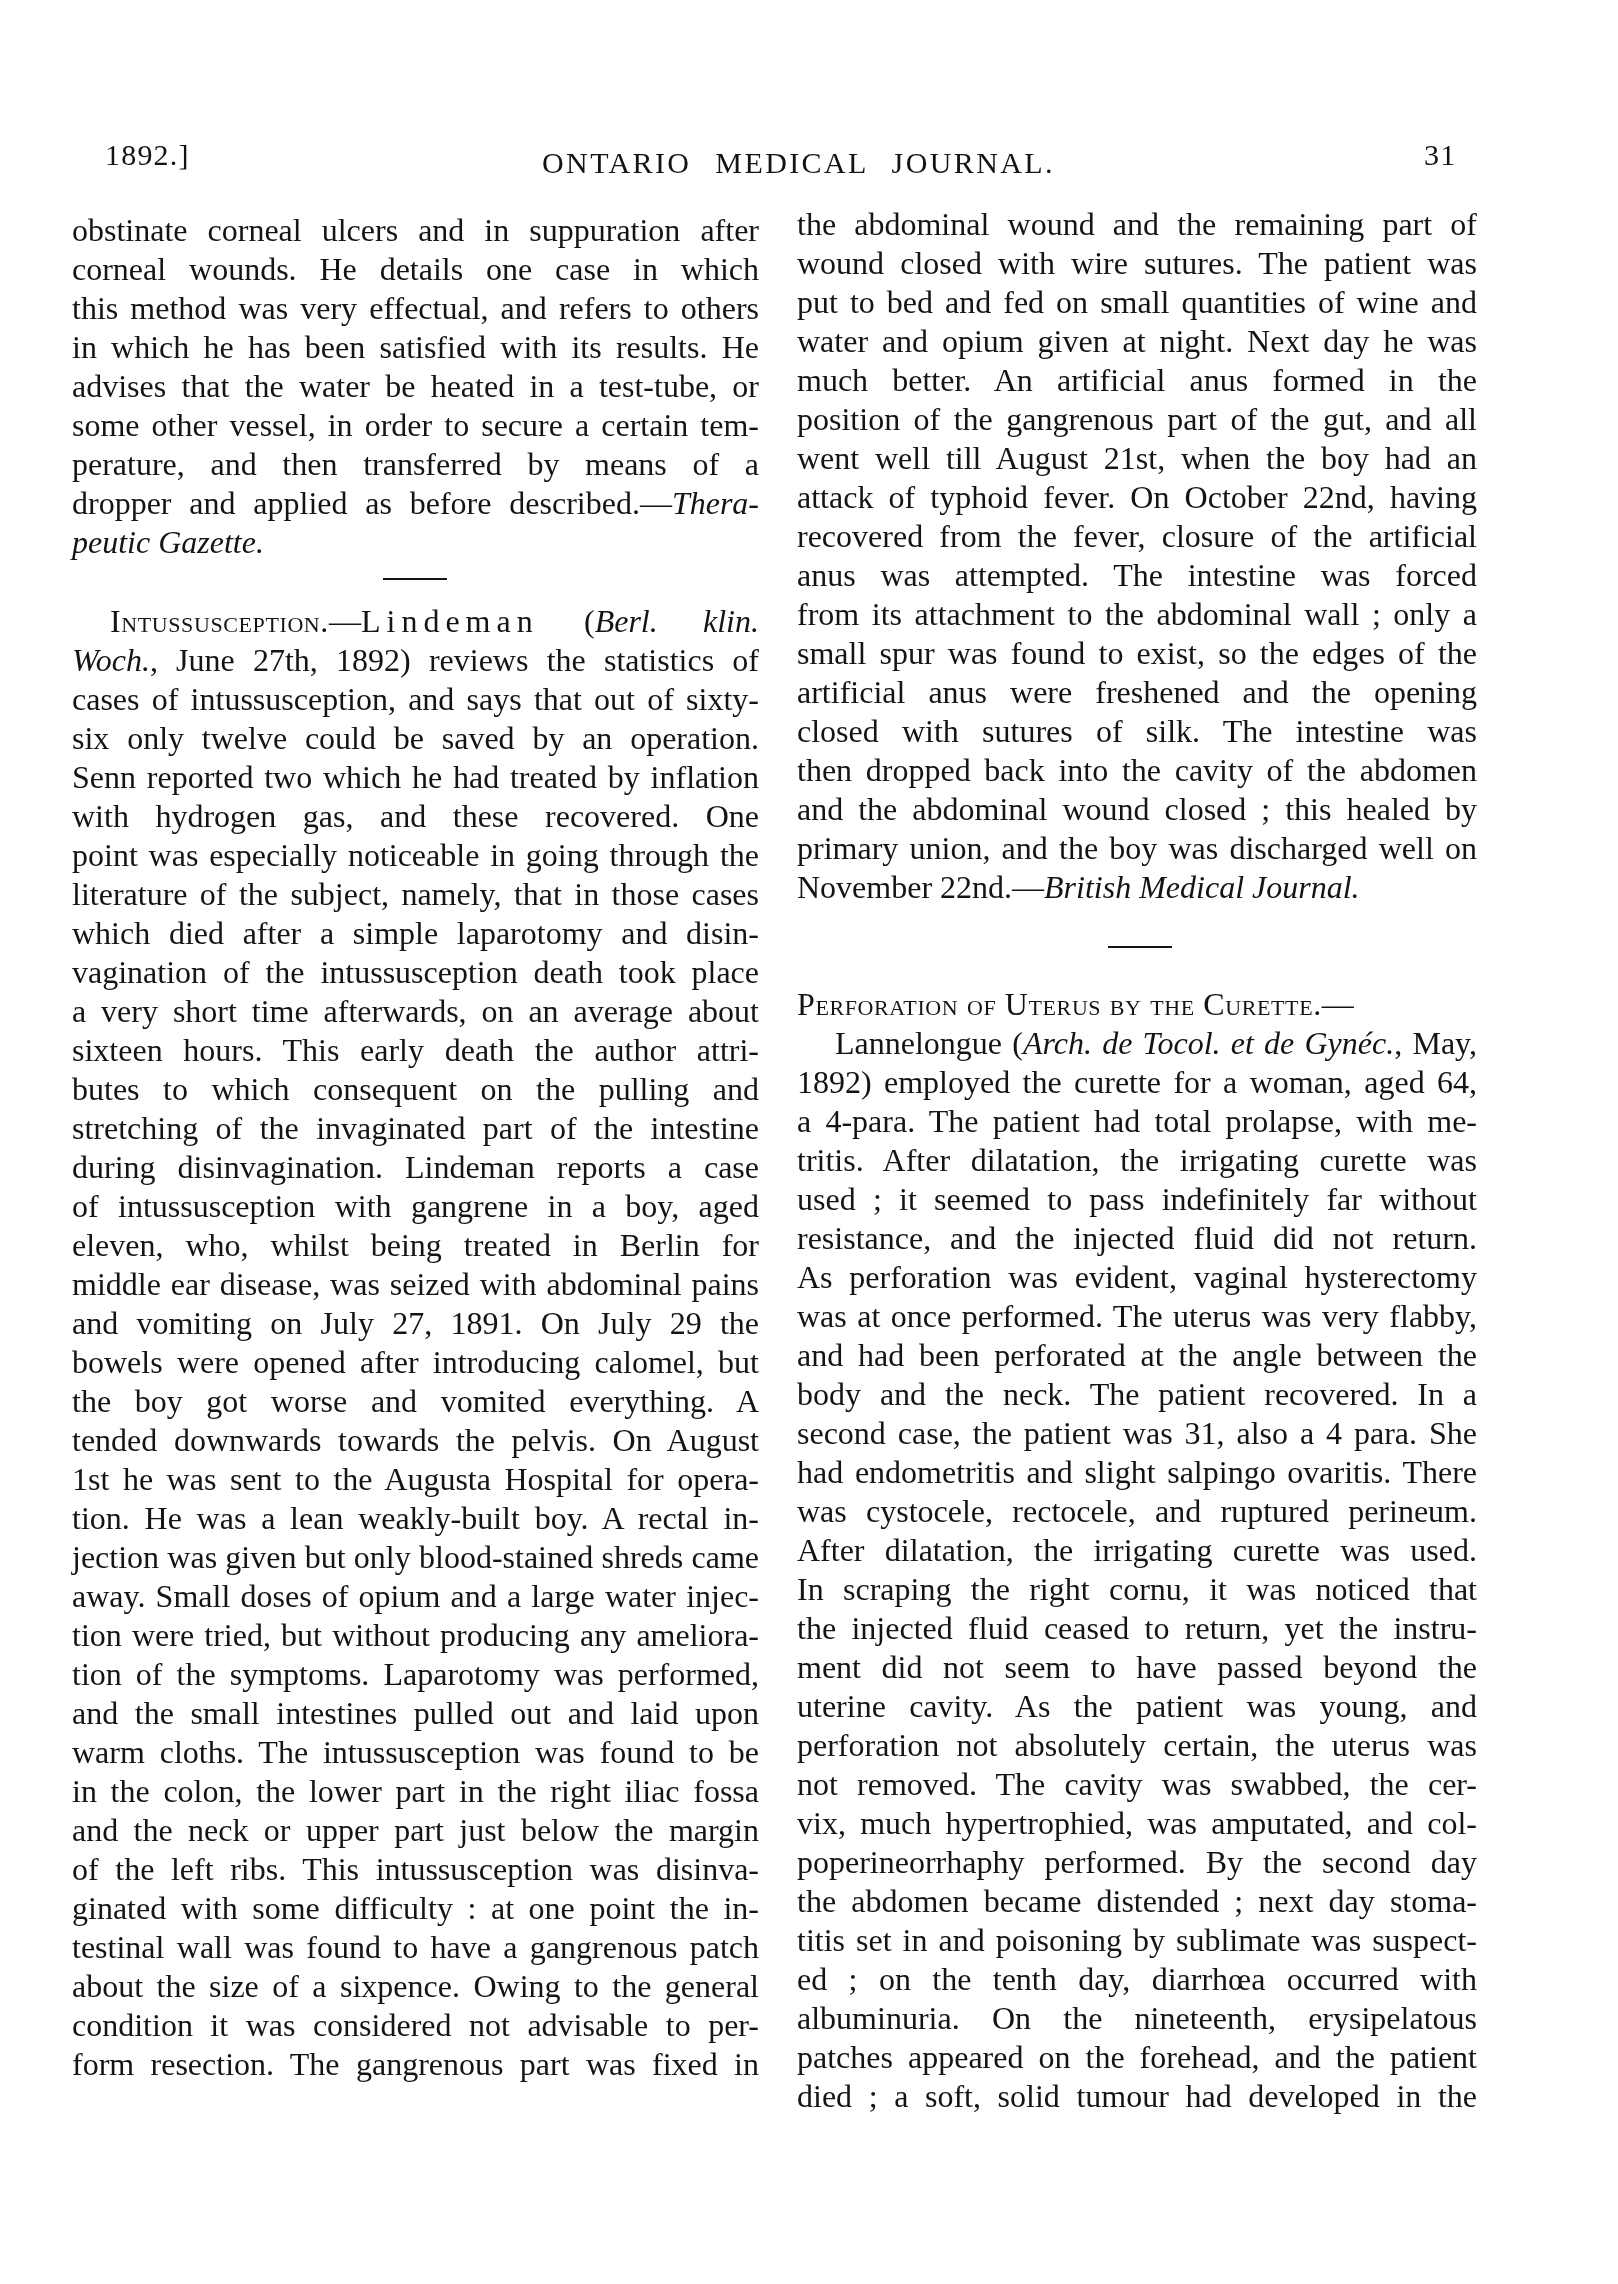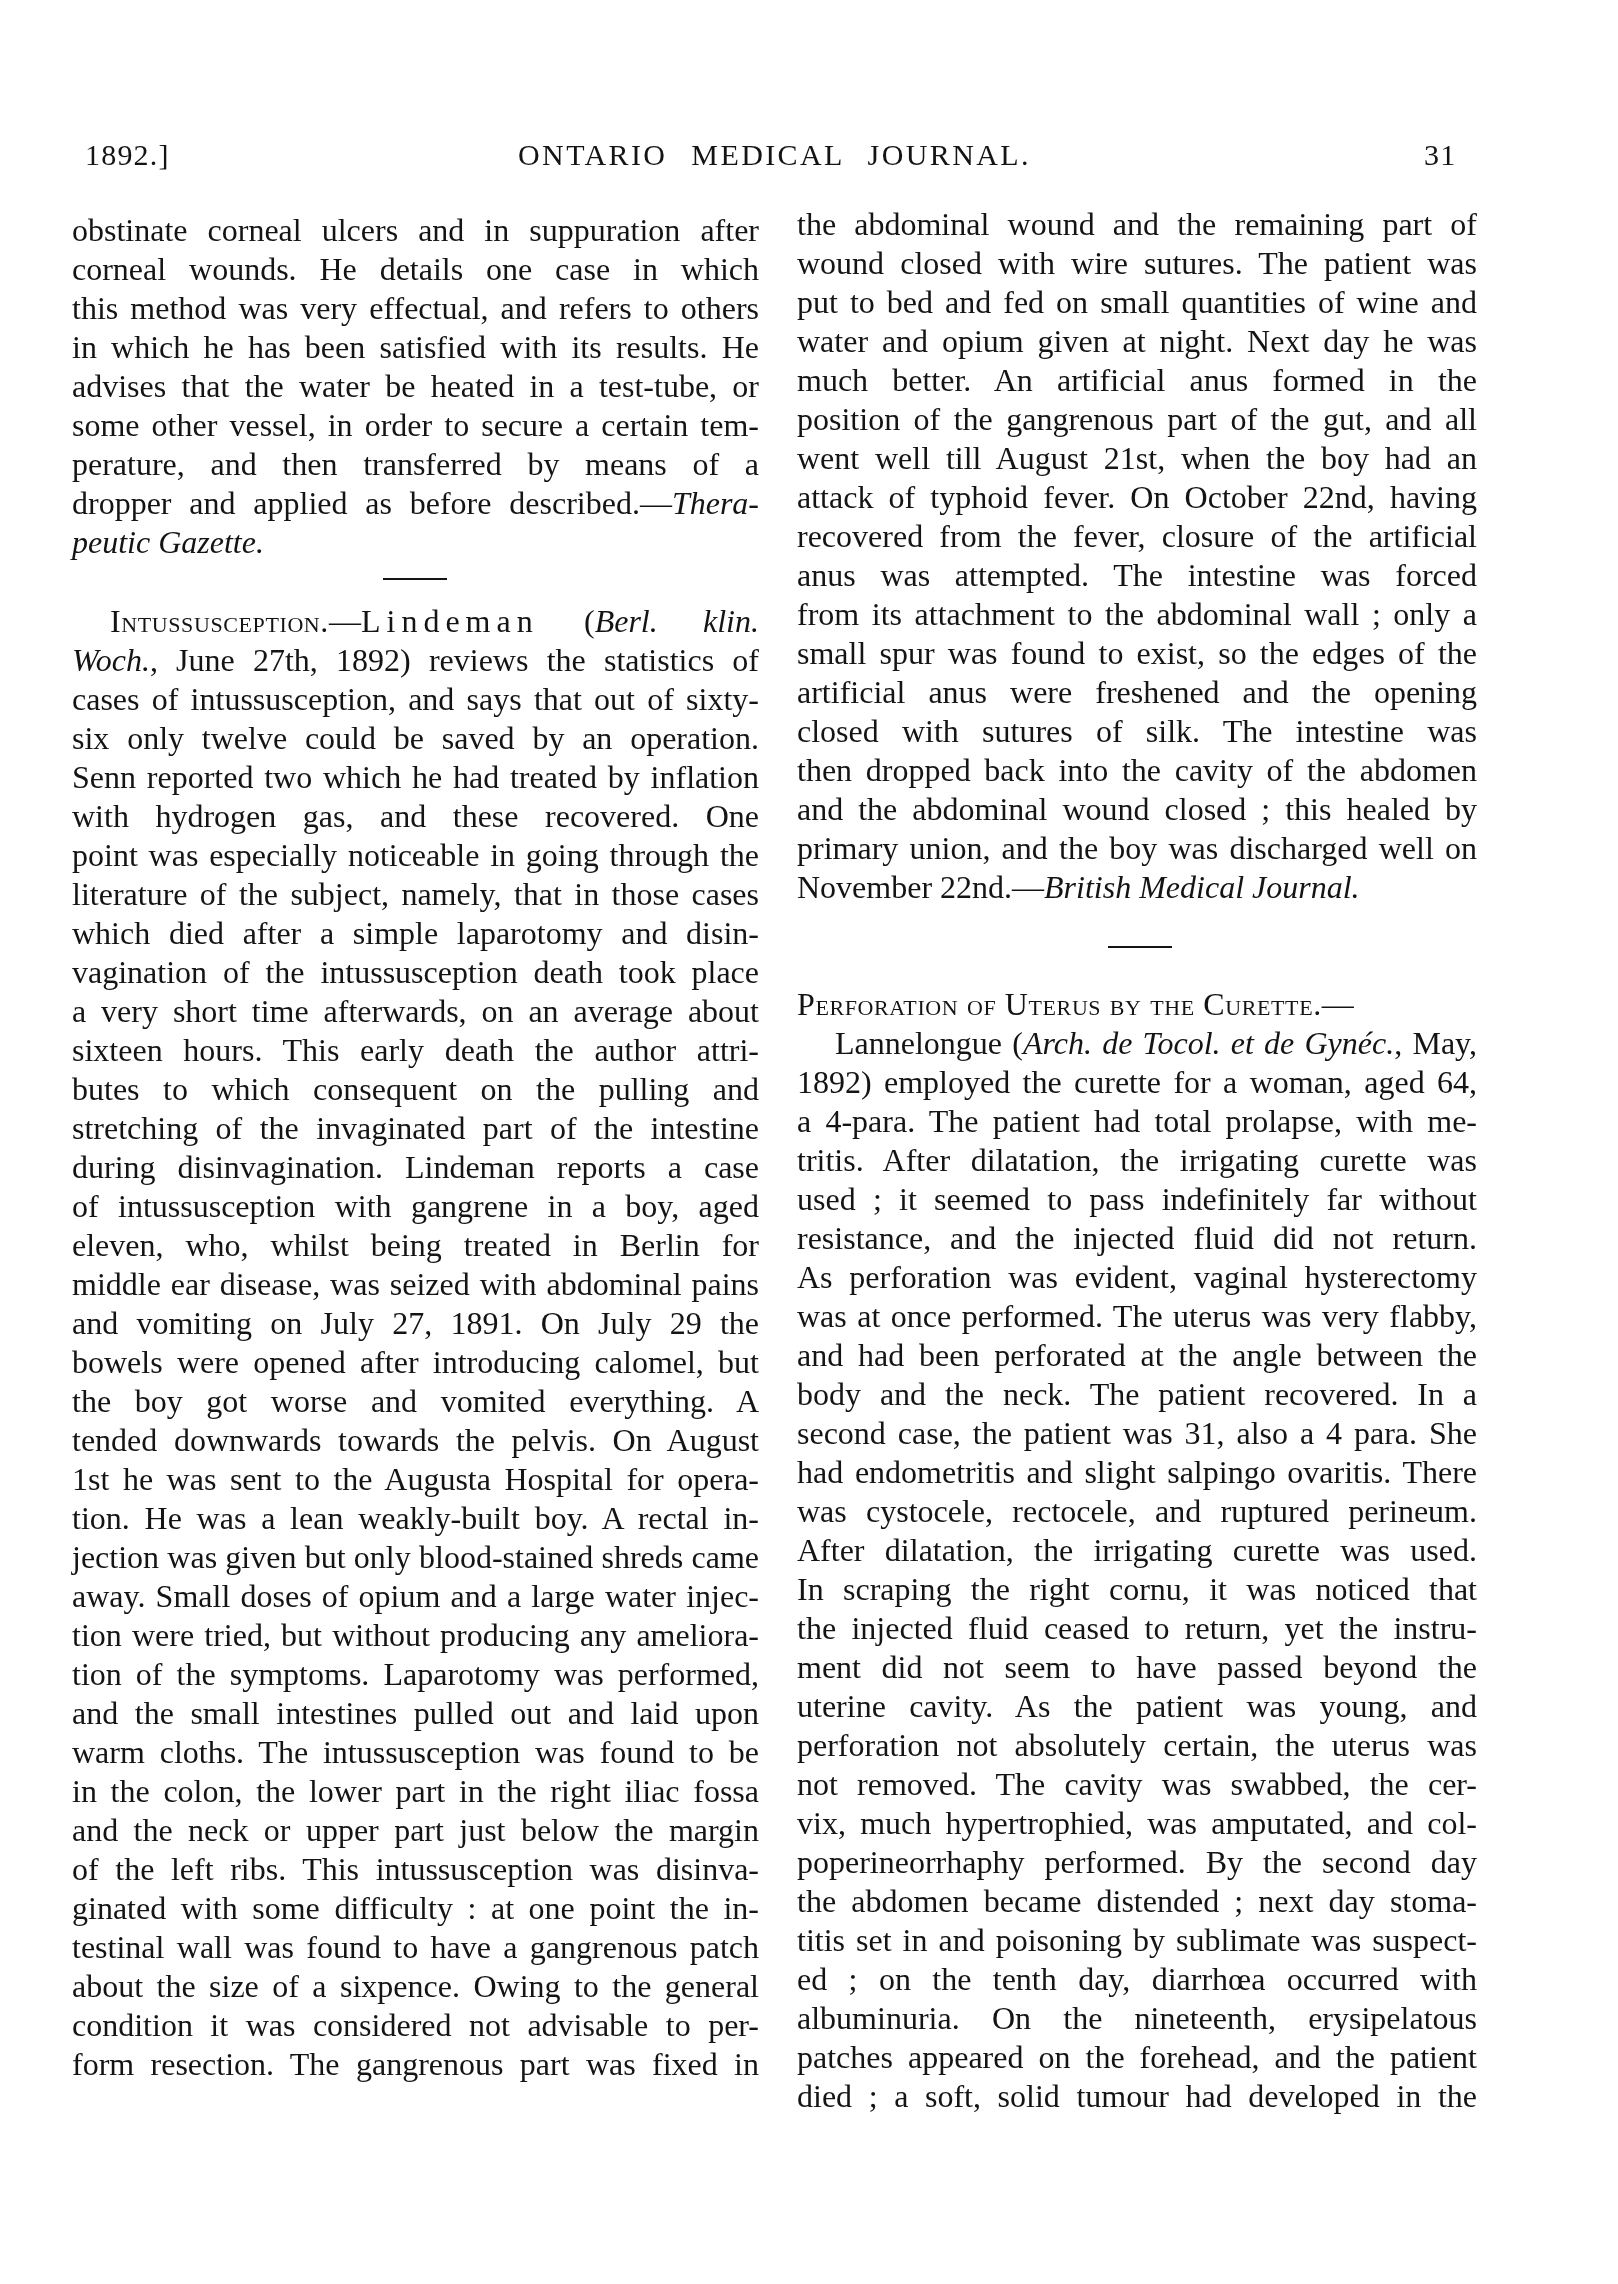--- a/index.html
+++ b/index.html
@@ -1,20 +1,20 @@
 <!DOCTYPE html>
 <html style="font-size:9.7px"><head>
 <meta charset="utf-8">
 <style>
   html, body { margin: 0; padding: 0; background: #ffffff; }
   body { width: 1619px; height: 2284px; position: relative; overflow: hidden;
          font-family: "Liberation Serif", "DejaVu Serif", serif; color: #141414; }
   .hdr { position: absolute; top: 135px; font-size: 30px; line-height: 39px; letter-spacing: 1.2px; }
-  .hdr-left { left: 85px; }
-  .hdr-center { left: 518px; width: 513px; text-align: justify; text-align-last: justify; letter-spacing: 2.4px; }
+  .hdr-left { left: 105px; }
+  .hdr-center { left: 542px; width: 513px; text-align: justify; text-align-last: justify; letter-spacing: 2.4px; margin-top: 8px; }
   .hdr-right { left: 1424px; }
   .block { position: absolute; font-size: 32px; line-height: 39px; }
   .line { display: block; height: 39px; white-space: nowrap; overflow: visible;
           text-align: justify; text-align-last: justify; }
   .line.last { text-align-last: left; }
   .line.indent { padding-left: 38px; }
   .col-left { left: 72px; width: 687px; }
   .col-right { left: 797px; width: 680px; }
   .rule { position: absolute; height: 2.4px; background: #141414; }
   .sc { font-variant: small-caps; letter-spacing: 0.6px; }

